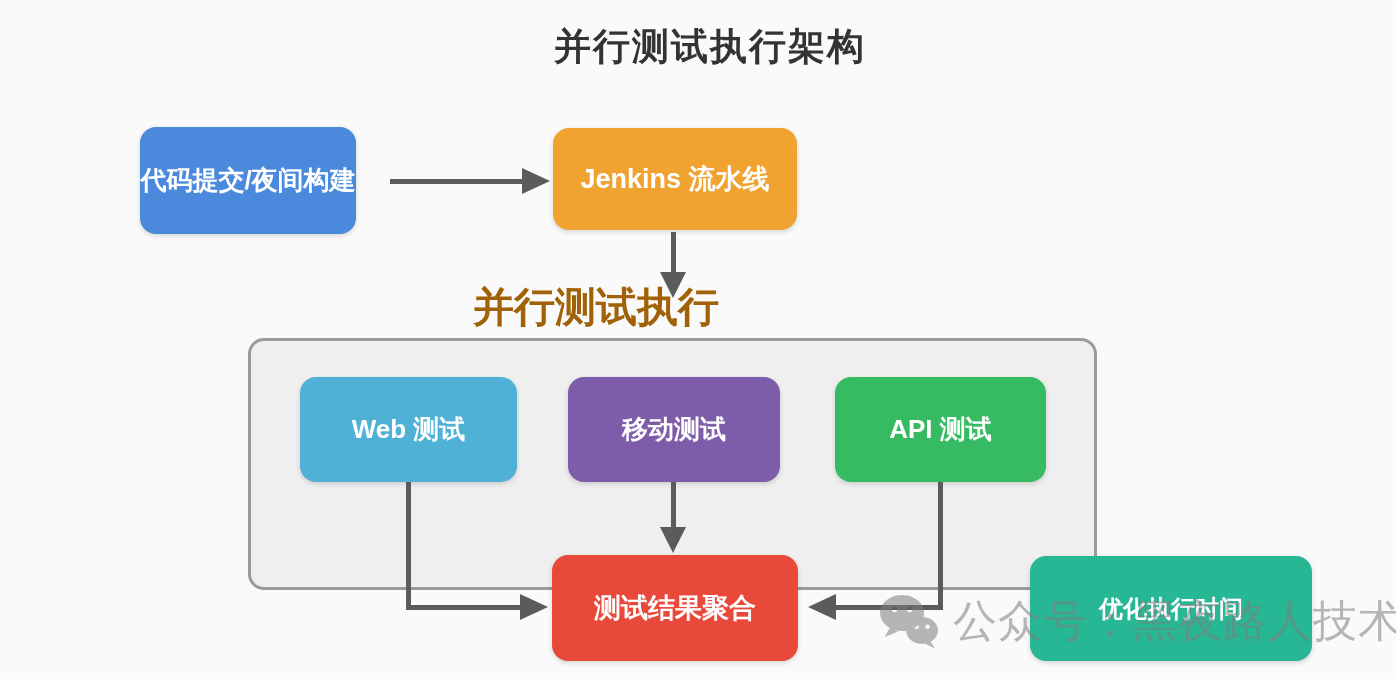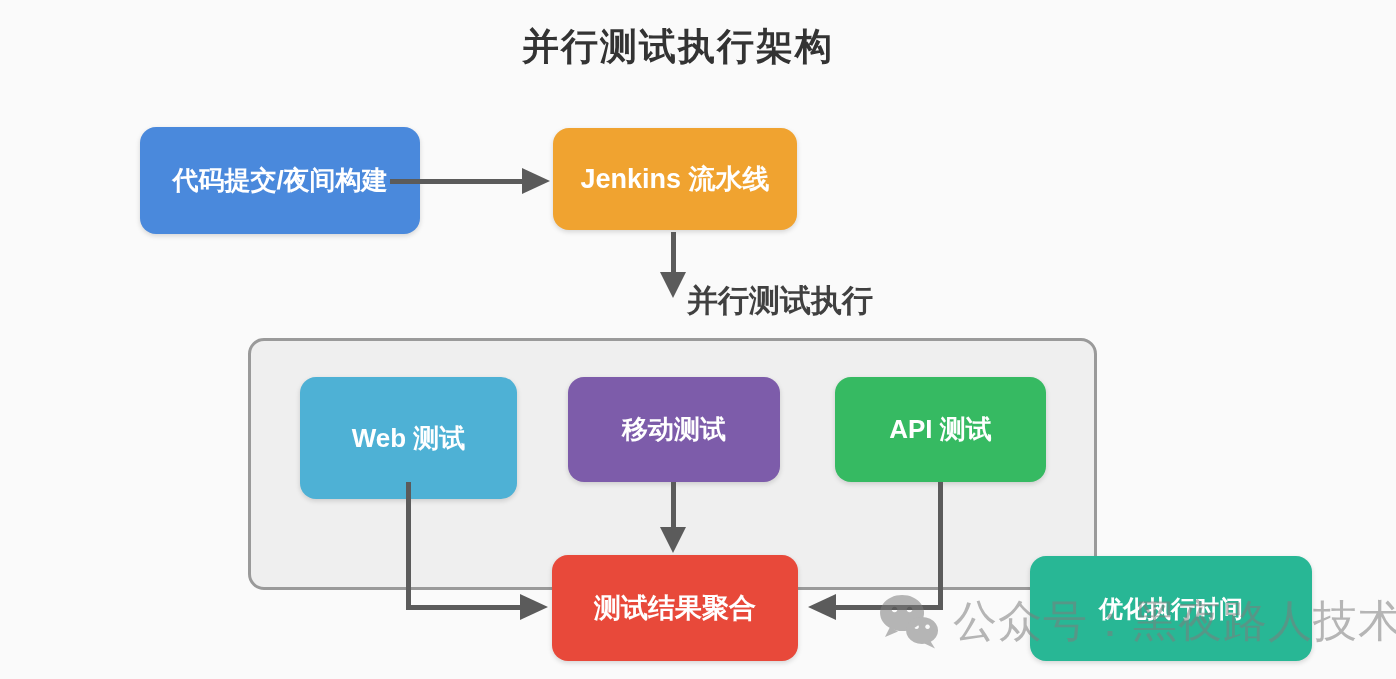--- a/index.html
+++ b/index.html
@@ -5,48 +5,49 @@
   html,body{margin:0;padding:0;}
   body{font-family:"Liberation Sans","DejaVu Sans",sans-serif;}
   .canvas{
     position:relative;width:1396px;height:679px;
     background:#fafafa;overflow:hidden;
   }
   .title{
     position:absolute;left:0;top:22px;width:1356px;
     text-align:center;font-size:37px;font-weight:bold;color:#333;
     letter-spacing:2px;
+    padding-left:32px;
   }
   .node{
     position:absolute;border-radius:16px;
     display:flex;align-items:center;justify-content:center;
     color:#fff;font-weight:bold;
     box-shadow:0 2px 5px rgba(0,0,0,0.15);
     text-align:center;
   }
-  #node-commit{left:140px;top:127px;width:280px;height:107px;font-size:26px;}
+  #node-commit{left:140px;top:127px;width:216px;height:107px;font-size:26px;}
   #node-jenkins{left:553px;top:128px;width:244px;height:102px;font-size:27px;}
-  #node-web{left:300px;top:377px;width:217px;height:122px;font-size:26px;}
+  #node-web{left:300px;top:377px;width:217px;height:105px;font-size:26px;}
   #node-mobile{left:568px;top:377px;width:212px;height:105px;font-size:26px;}
   #node-api{left:835px;top:377px;width:211px;height:105px;font-size:26px;}
   #node-aggregate{left:552px;top:555px;width:246px;height:106px;font-size:27px;align-items:center;}
   #node-optimize{
     left:1030px;top:556px;width:282px;height:105px;
     flex-direction:row;gap:7px;
   }
   .opt-title{font-size:24px;font-weight:bold;line-height:1;}
   .opt-detail{font-size:18px;font-weight:bold;line-height:1;white-space:nowrap;}
   .group-container{
     position:absolute;left:248px;top:338px;width:849px;height:252px;
     background:#efefef;border:3px solid #9a9a9a;border-radius:16px;
     box-sizing:border-box;
   }
   .edge-label{
     position:absolute;left:473px;top:280px;width:400px;
-    text-align:right;font-size:31px;font-weight:bold;color:#404040;
+    text-align:left;font-size:41px;font-weight:bold;color:#a16207;
   }
   .hline,.vline{position:absolute;background:#5b5b5b;}
   .hline{height:5px;}
   .vline{width:5px;}
   .tri{position:absolute;width:0;height:0;}
   .tri-right{border-top:13px solid transparent;border-bottom:13px solid transparent;border-left:28px solid #5b5b5b;}
   .tri-left{border-top:13px solid transparent;border-bottom:13px solid transparent;border-right:28px solid #5b5b5b;}
   .tri-down{border-left:13px solid transparent;border-right:13px solid transparent;border-top:26px solid #5b5b5b;}
   
   #e1-line{left:390px;top:179px;width:132px;}

